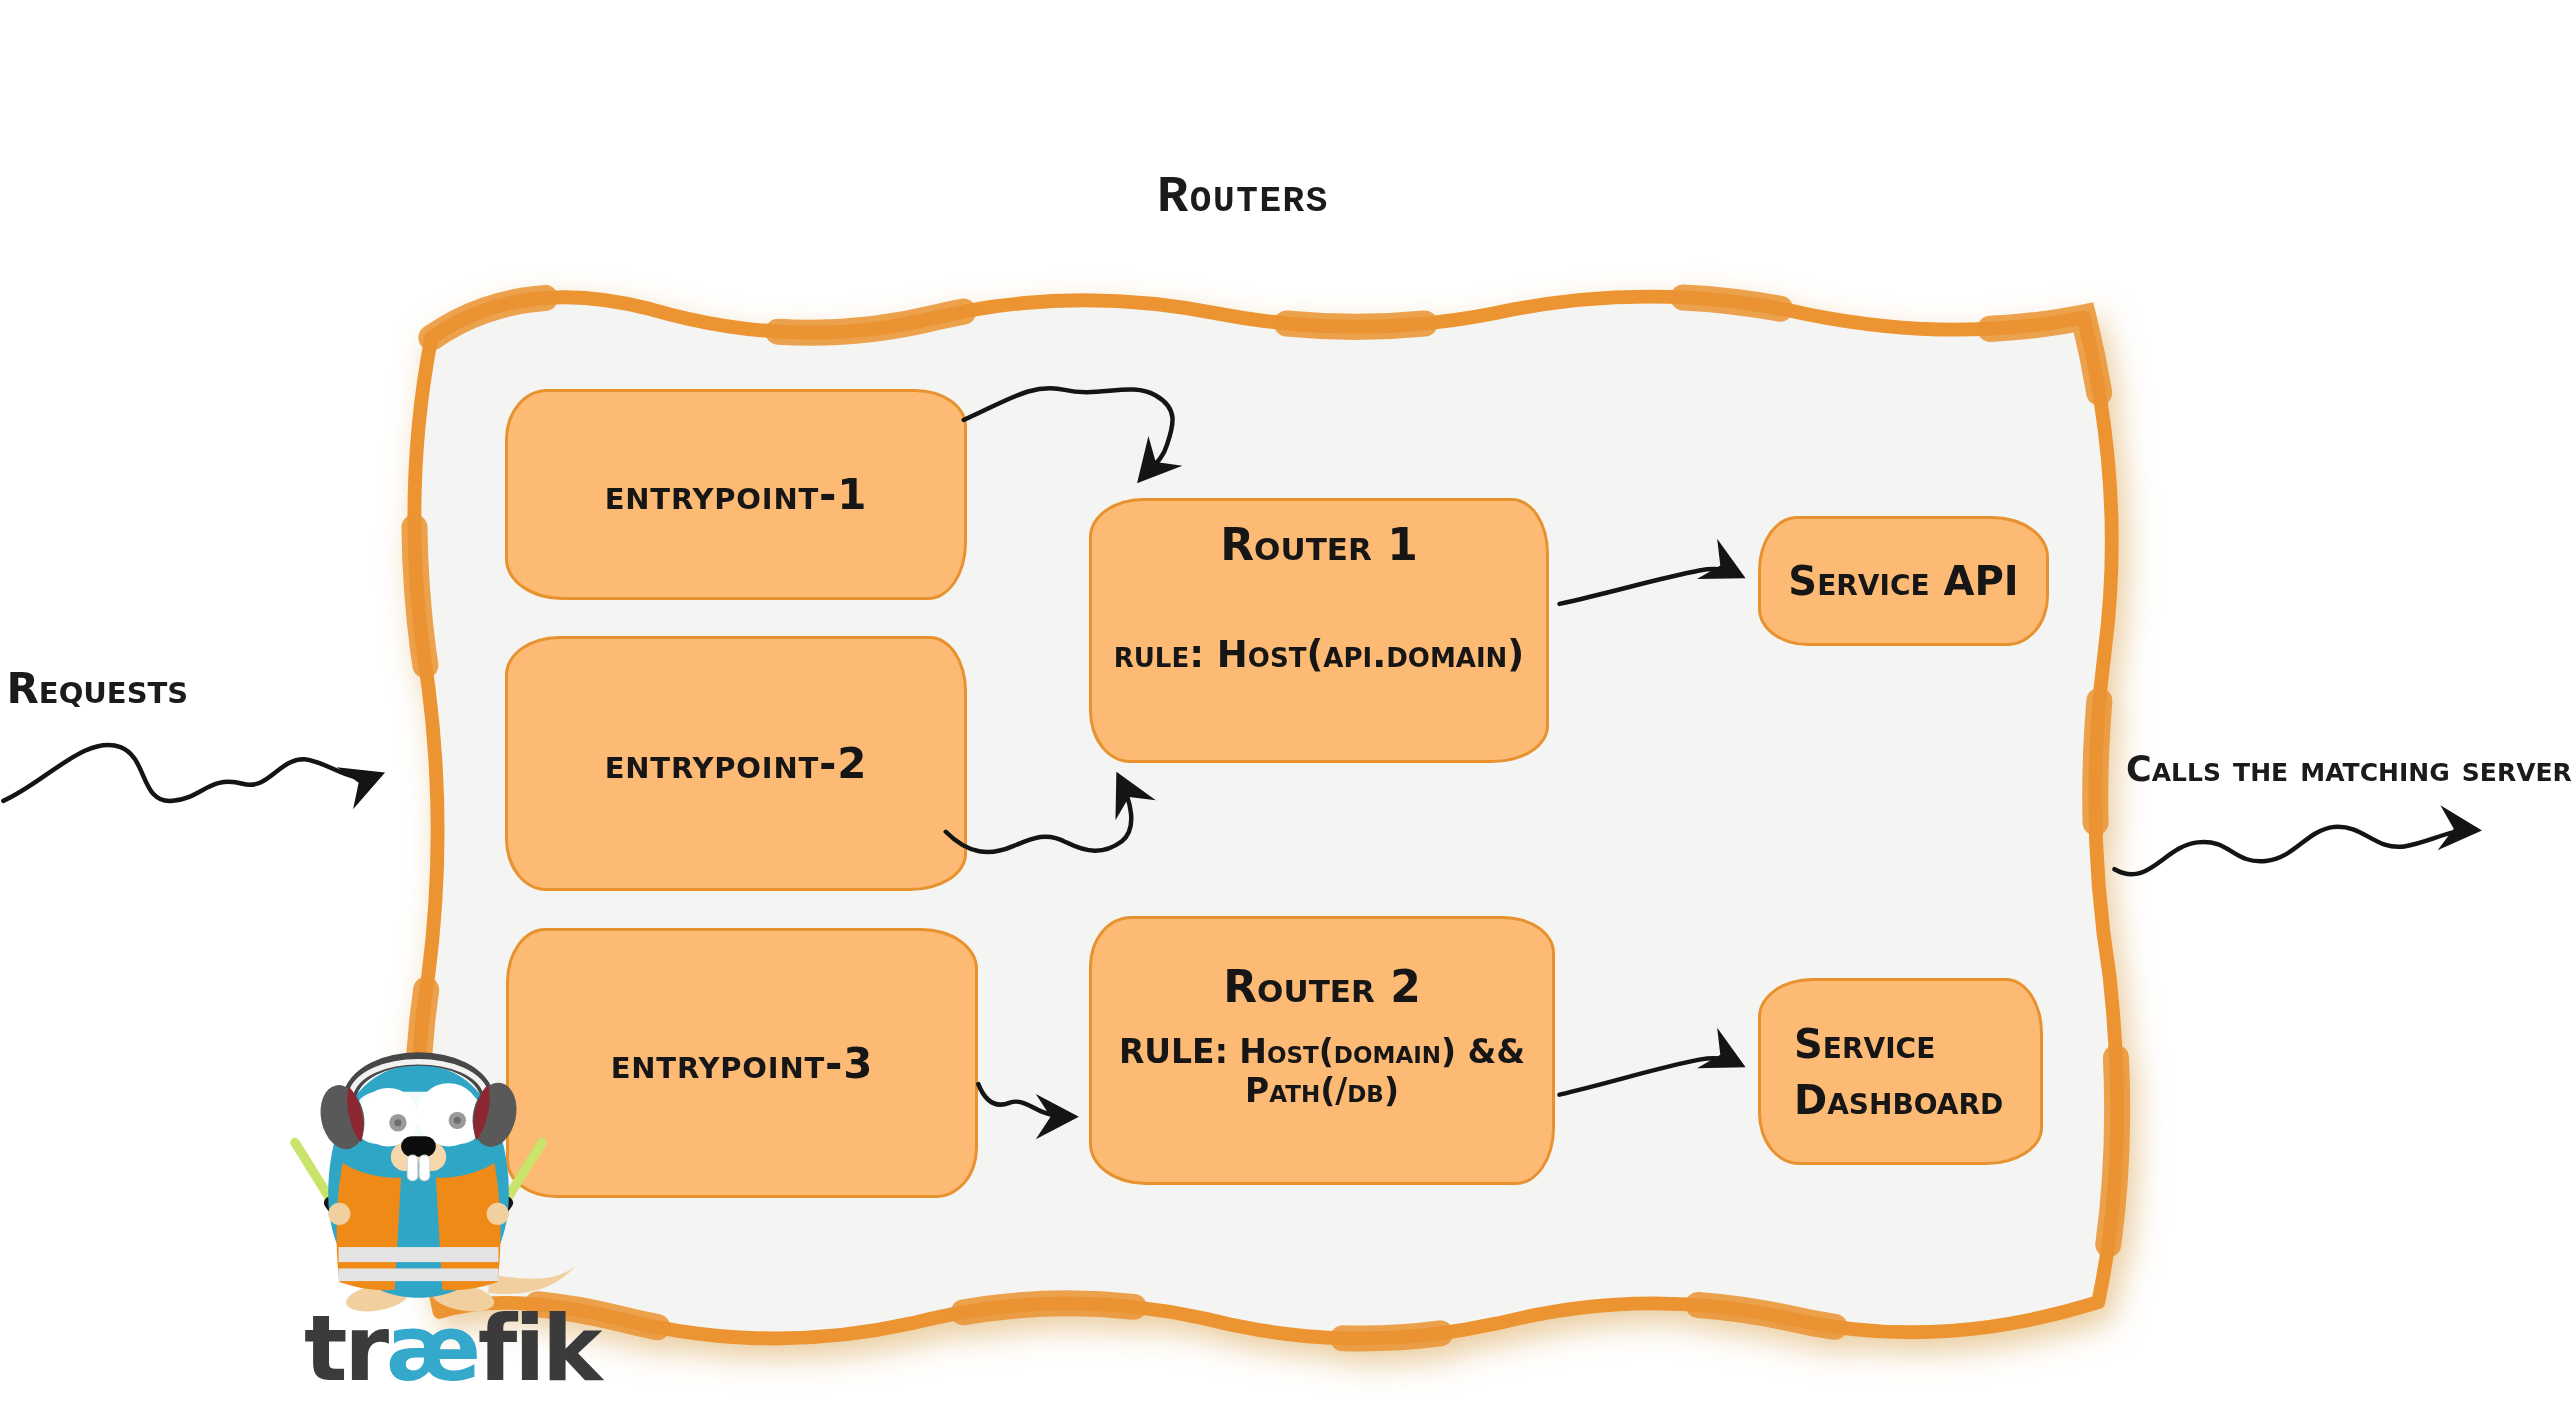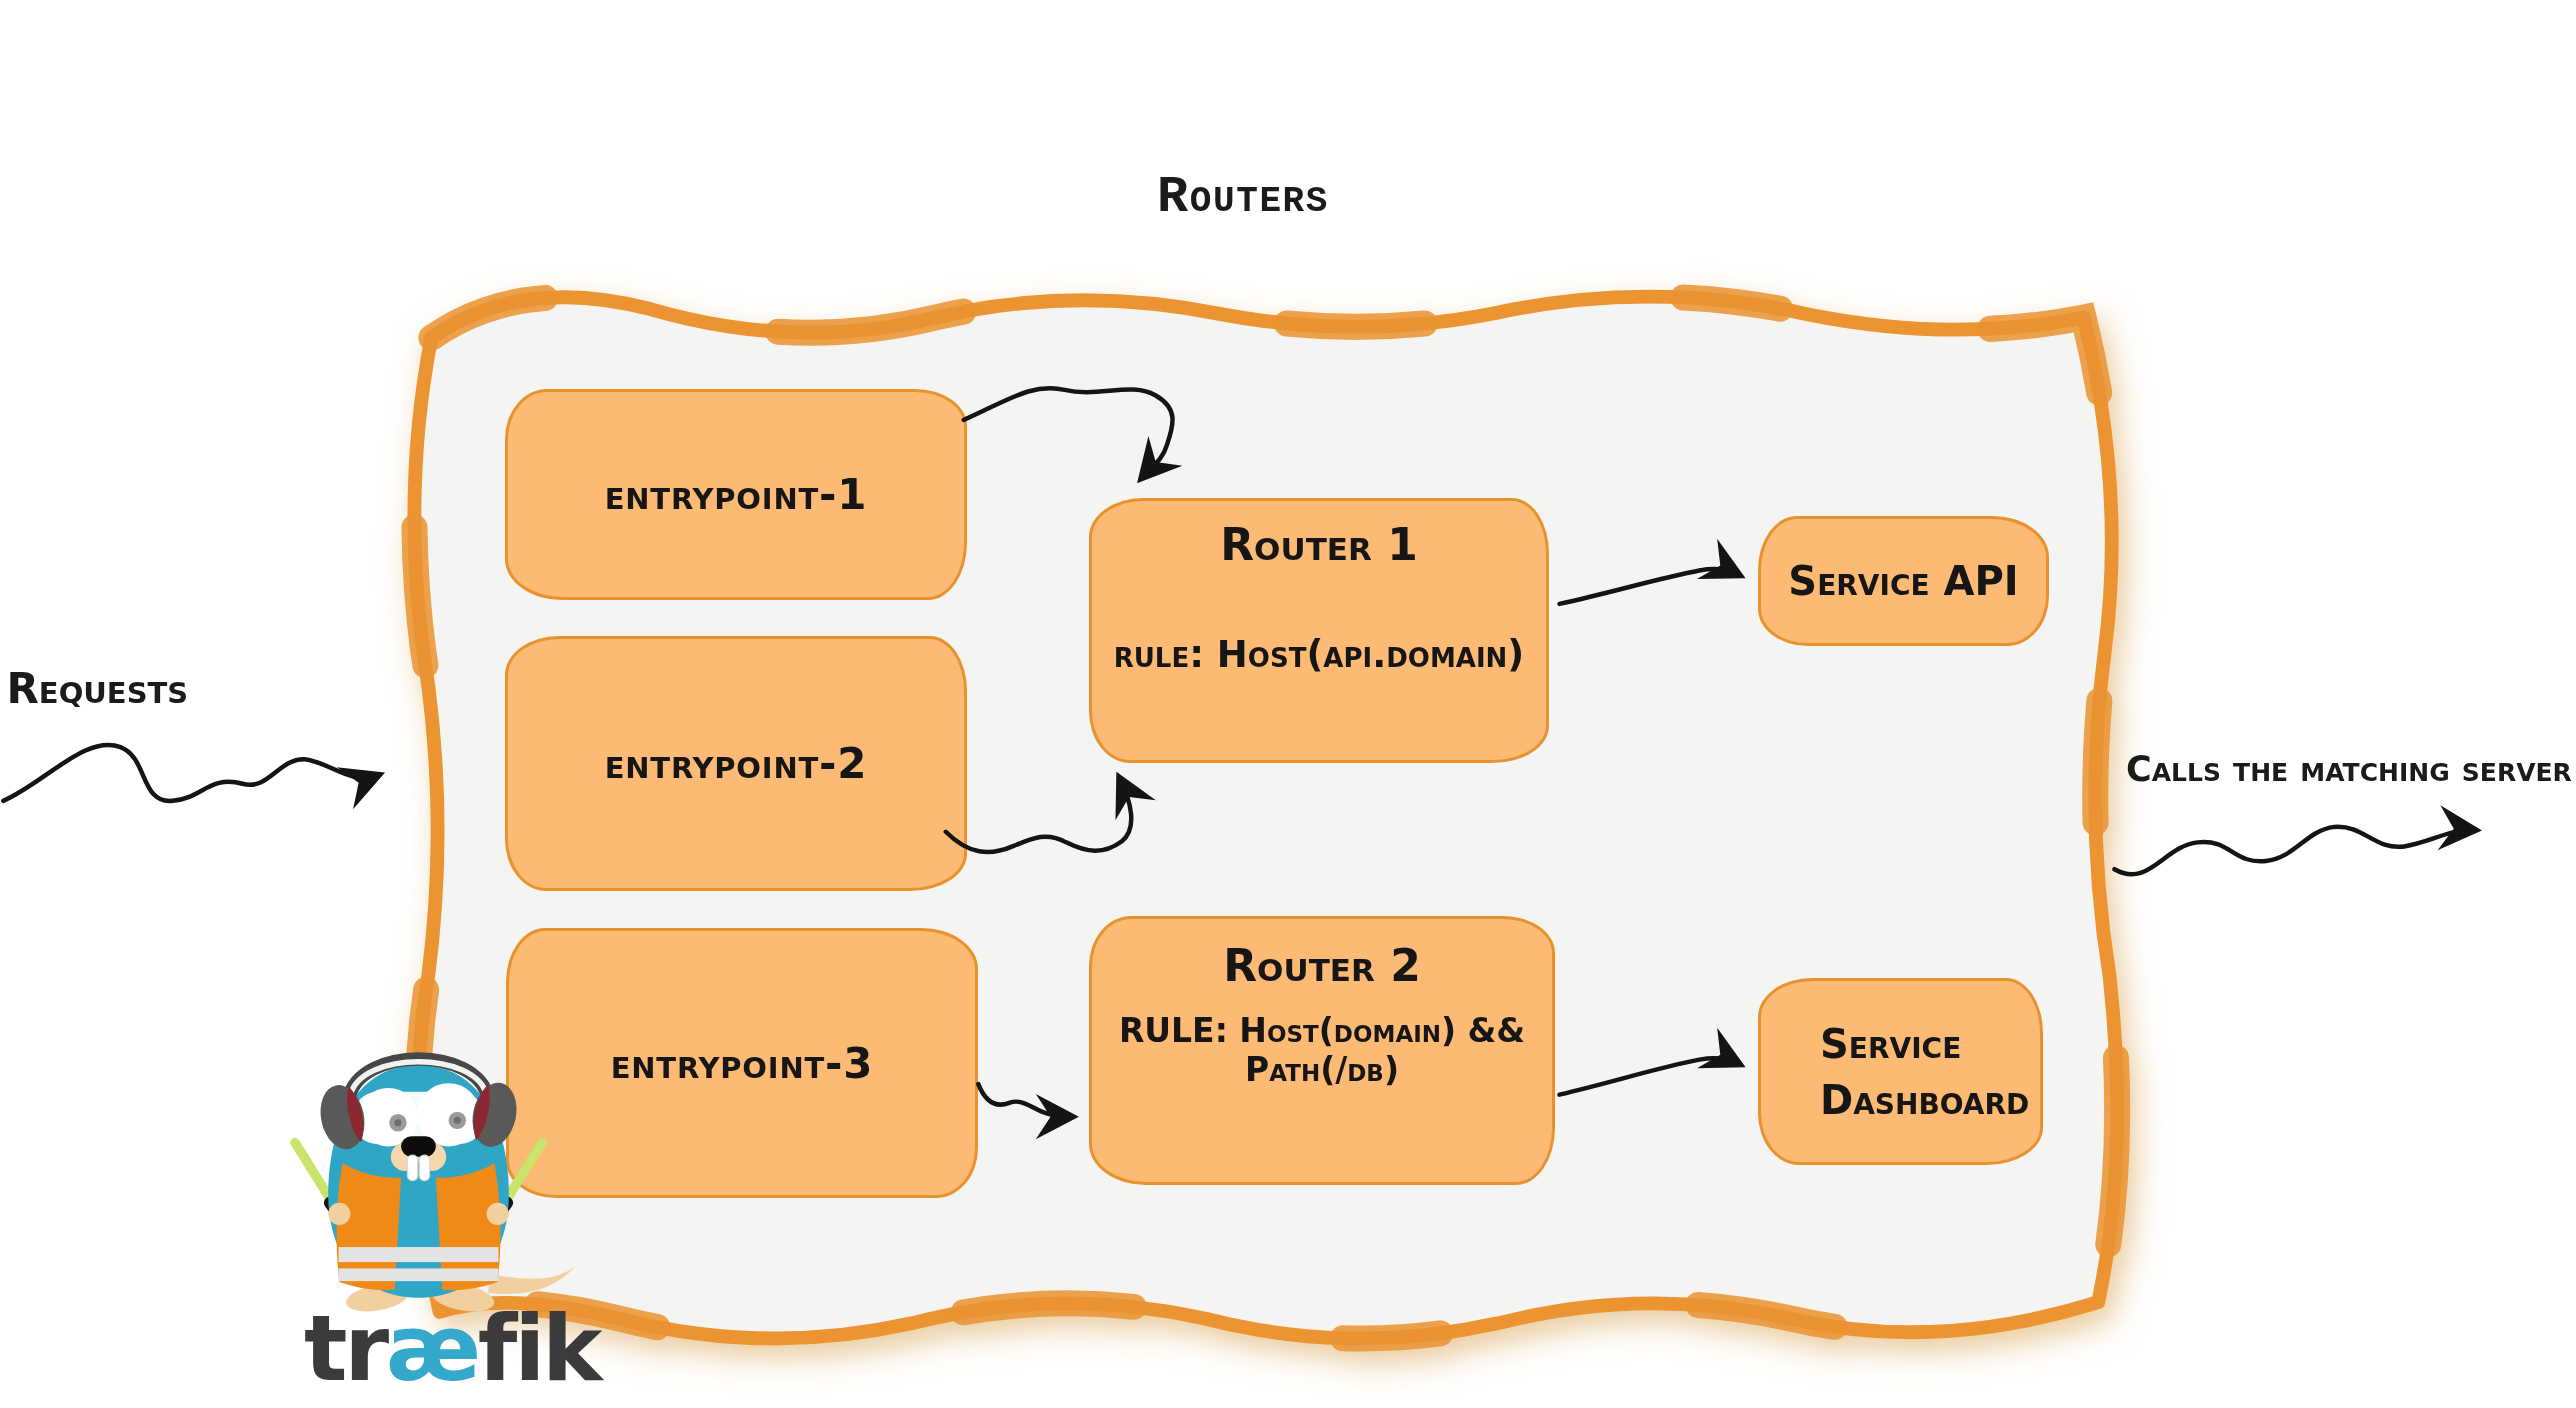--- a/index.html
+++ b/index.html
@@ -30,23 +30,23 @@
   .ep-label{font-size:42px;font-weight:600;letter-spacing:0.8px;}
   .router-name{font-size:44px;font-weight:600;}
   .router-rule{font-size:37px;font-weight:600;}
   .router-rule-sm{font-size:33px;font-weight:600;}
   .router-mw{font-size:39px;font-weight:600;}
   .svc-label{font-size:40px;font-weight:600;line-height:1.4;}
   #box-ep1{left:505px;top:389px;width:456px;height:205px;}
   #box-ep2{left:505px;top:636px;width:456px;height:249px;}
   #box-ep3{left:506px;top:928px;width:466px;height:264px;}
   #box-r1{left:1089px;top:498px;width:460px;height:265px;justify-content:flex-start;padding-top:18px;box-sizing:border-box;gap:63px;}
-  #box-r2{left:1089px;top:916px;width:466px;height:269px;justify-content:flex-start;padding-top:21px;box-sizing:border-box;gap:19.5px;}
+  #box-r2{left:1089px;top:916px;width:466px;height:269px;justify-content:flex-start;padding-top:42px;box-sizing:border-box;gap:19.5px;}
   #box-s1{left:1758px;top:516px;width:285px;height:124px;}
-  #box-s2{left:1758px;top:978px;width:285px;height:187px;align-items:flex-start;text-align:left;padding-left:59px;box-sizing:border-box;}
+  #box-s2{left:1758px;top:978px;width:285px;height:187px;align-items:flex-start;text-align:left;padding-left:33px;box-sizing:border-box;}
   
   #gopher{left:259px;top:1019px;z-index:4;}
   .wordmark{left:304px;top:1296px;z-index:6;font-size:91px;font-weight:700;letter-spacing:-3.3px;color:#3b3b3b;}
   .wordmark .ae{color:#35a9cb;}
 </style>
 </head>
 <body>
 
 <svg id="scene" class="abs" width="2576" height="1408" viewBox="0 0 3165 1730">
   <defs>

